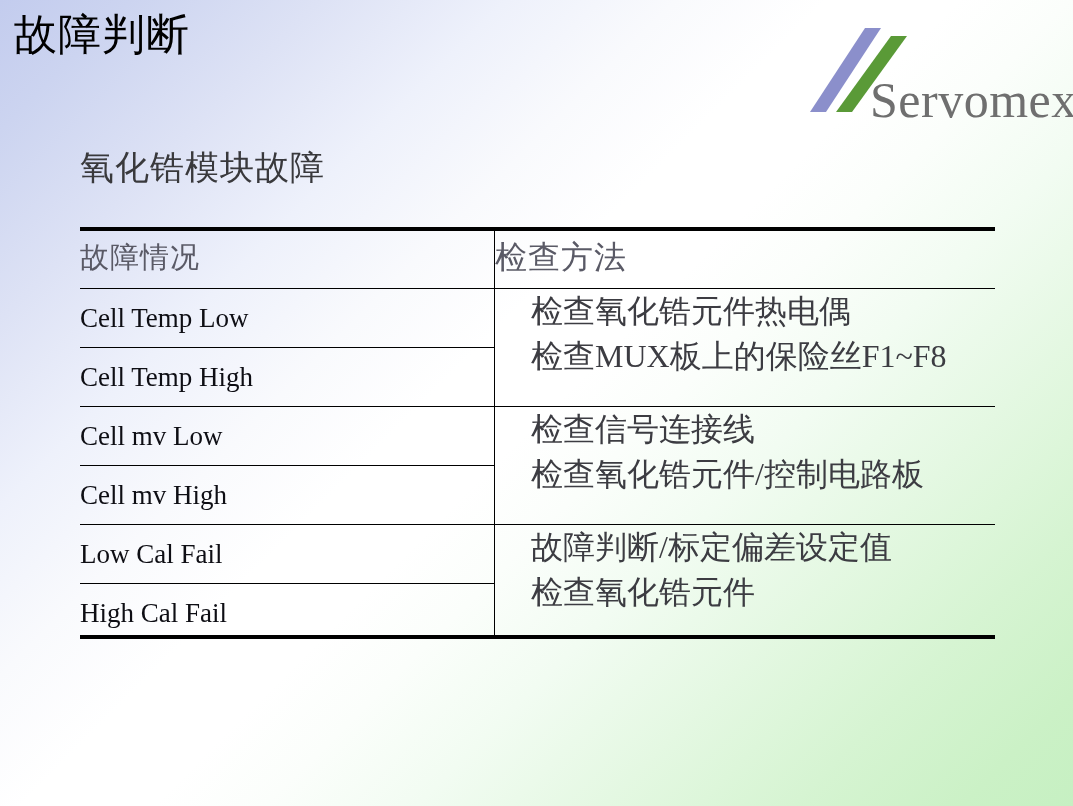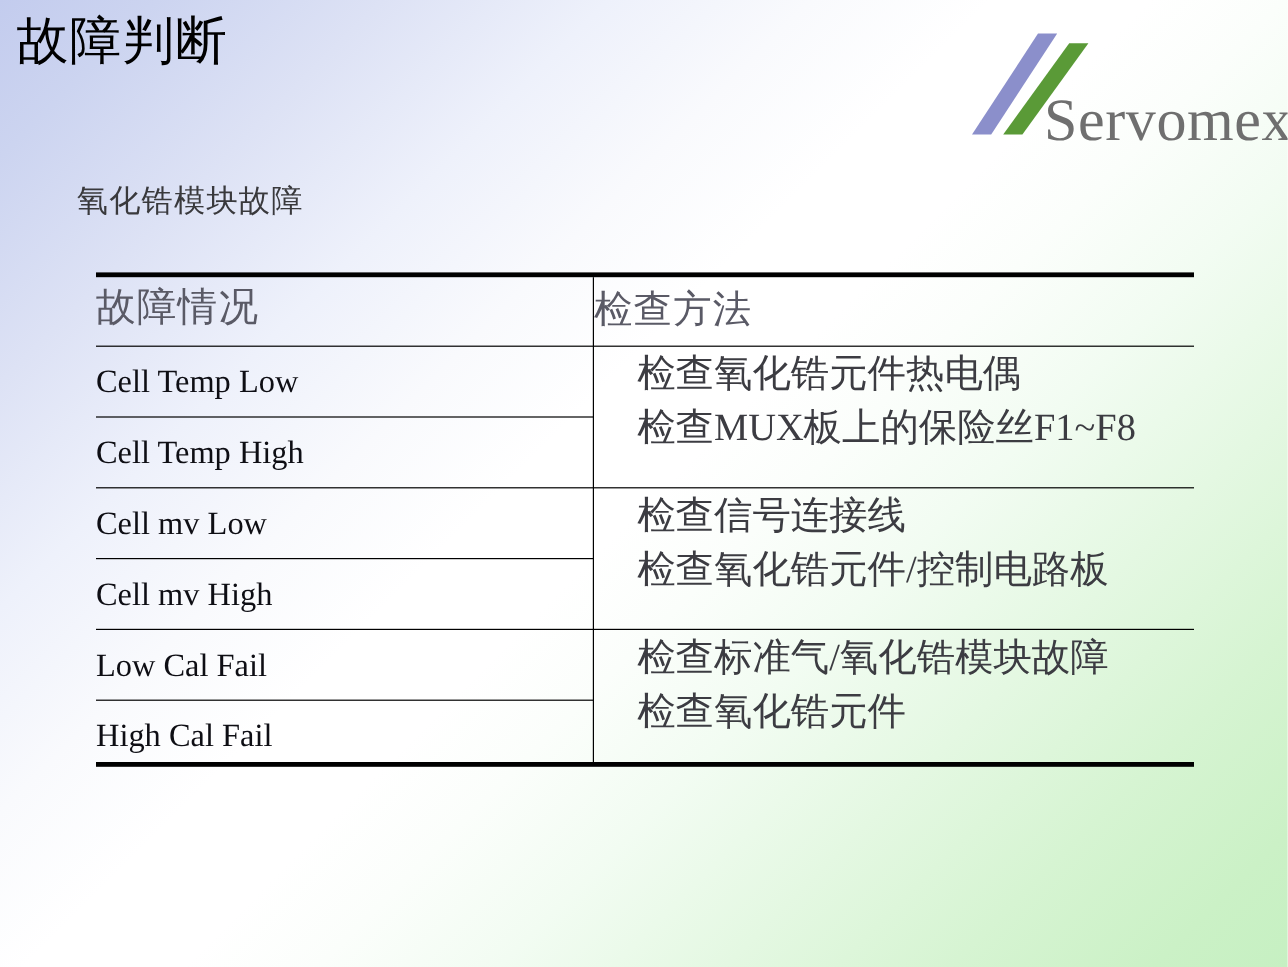--- a/index.html
+++ b/index.html
@@ -66,23 +66,23 @@
     line-height: 52px;
     color: #6f6f6f;
     font-family: "Liberation Serif", "DejaVu Serif", serif;
     letter-spacing: 0.5px;
     white-space: nowrap;
   }
 
   
   #subtitle {
     position: absolute;
-    left: 64px;
+    left: 80px;
     top: 146px;
-    font-size: 26px;
+    font-size: 34px;
     line-height: 44px;
     color: #39393c;
     letter-spacing: 1px;
     white-space: nowrap;
   }
 
   
   #fault-table {
     position: absolute;
     left: 80px;
@@ -134,21 +134,21 @@
     font-size: 27px;
     line-height: 58px;
     color: #0e0e14;
     white-space: nowrap;
     overflow: hidden;
   }
   .cell-left.header {
     height: 61px;
     line-height: 61px;
     color: #5a5a66;
-    font-size: 33px;
+    font-size: 29px;
     letter-spacing: 1px;
   }
   .cell-left.last { border-bottom: none; }
 
   .cell-right {
     border-bottom: 1px solid #000000;
     padding: 0 0 0 16px;
     font-size: 32px;
     color: #3c3c42;
     overflow: hidden;
@@ -221,21 +221,21 @@
           <span class="line">检查氧化锆元件/控制电路板</span>
         </td>
       </tr>
       <tr>
         <td class="cell-left">Cell mv High</td>
       </tr>
 
       <tr>
         <td class="cell-left">Low Cal Fail</td>
         <td class="cell-right merged last" rowspan="2">
-          <span class="line">检查标准气/氧化锆模块故障</span>
+          <span class="line">故障判断/标定偏差设定值</span>
           <span class="line">检查氧化锆元件</span>
         </td>
       </tr>
       <tr>
         <td class="cell-left last">High Cal Fail</td>
       </tr>
     </tbody>
   </table>
 
 </div>

